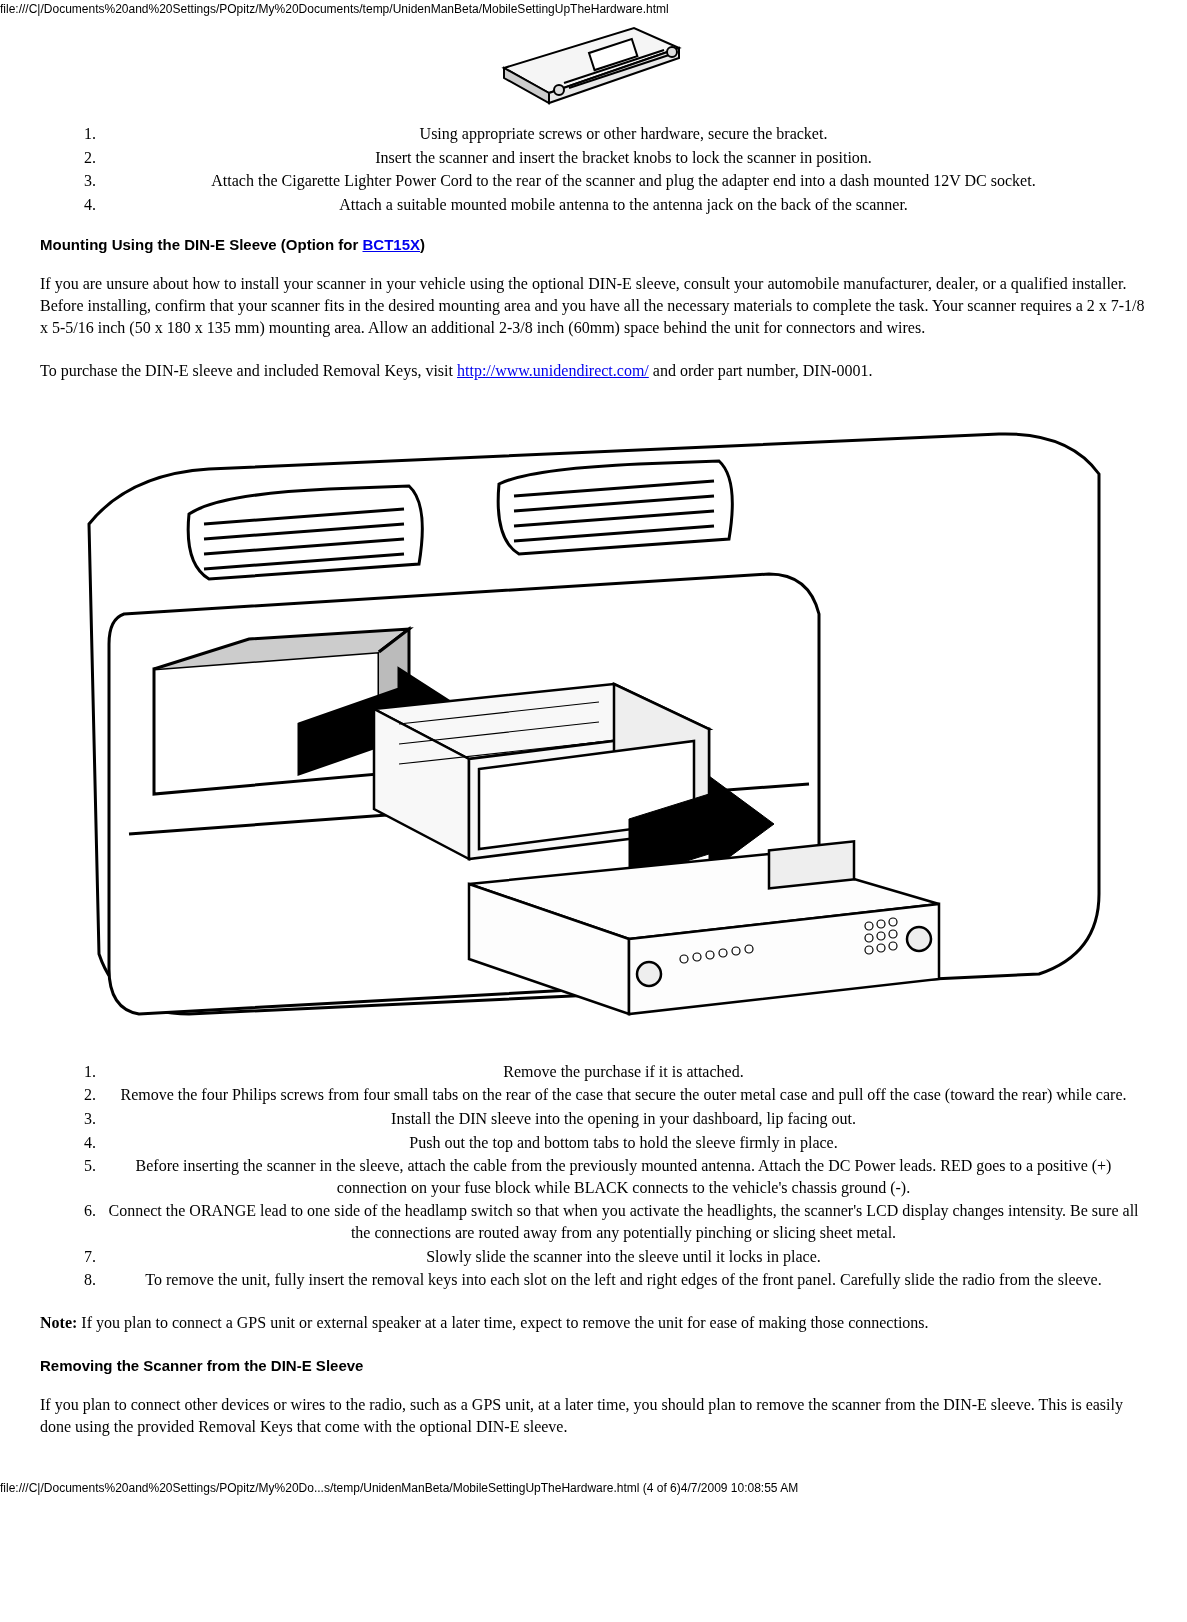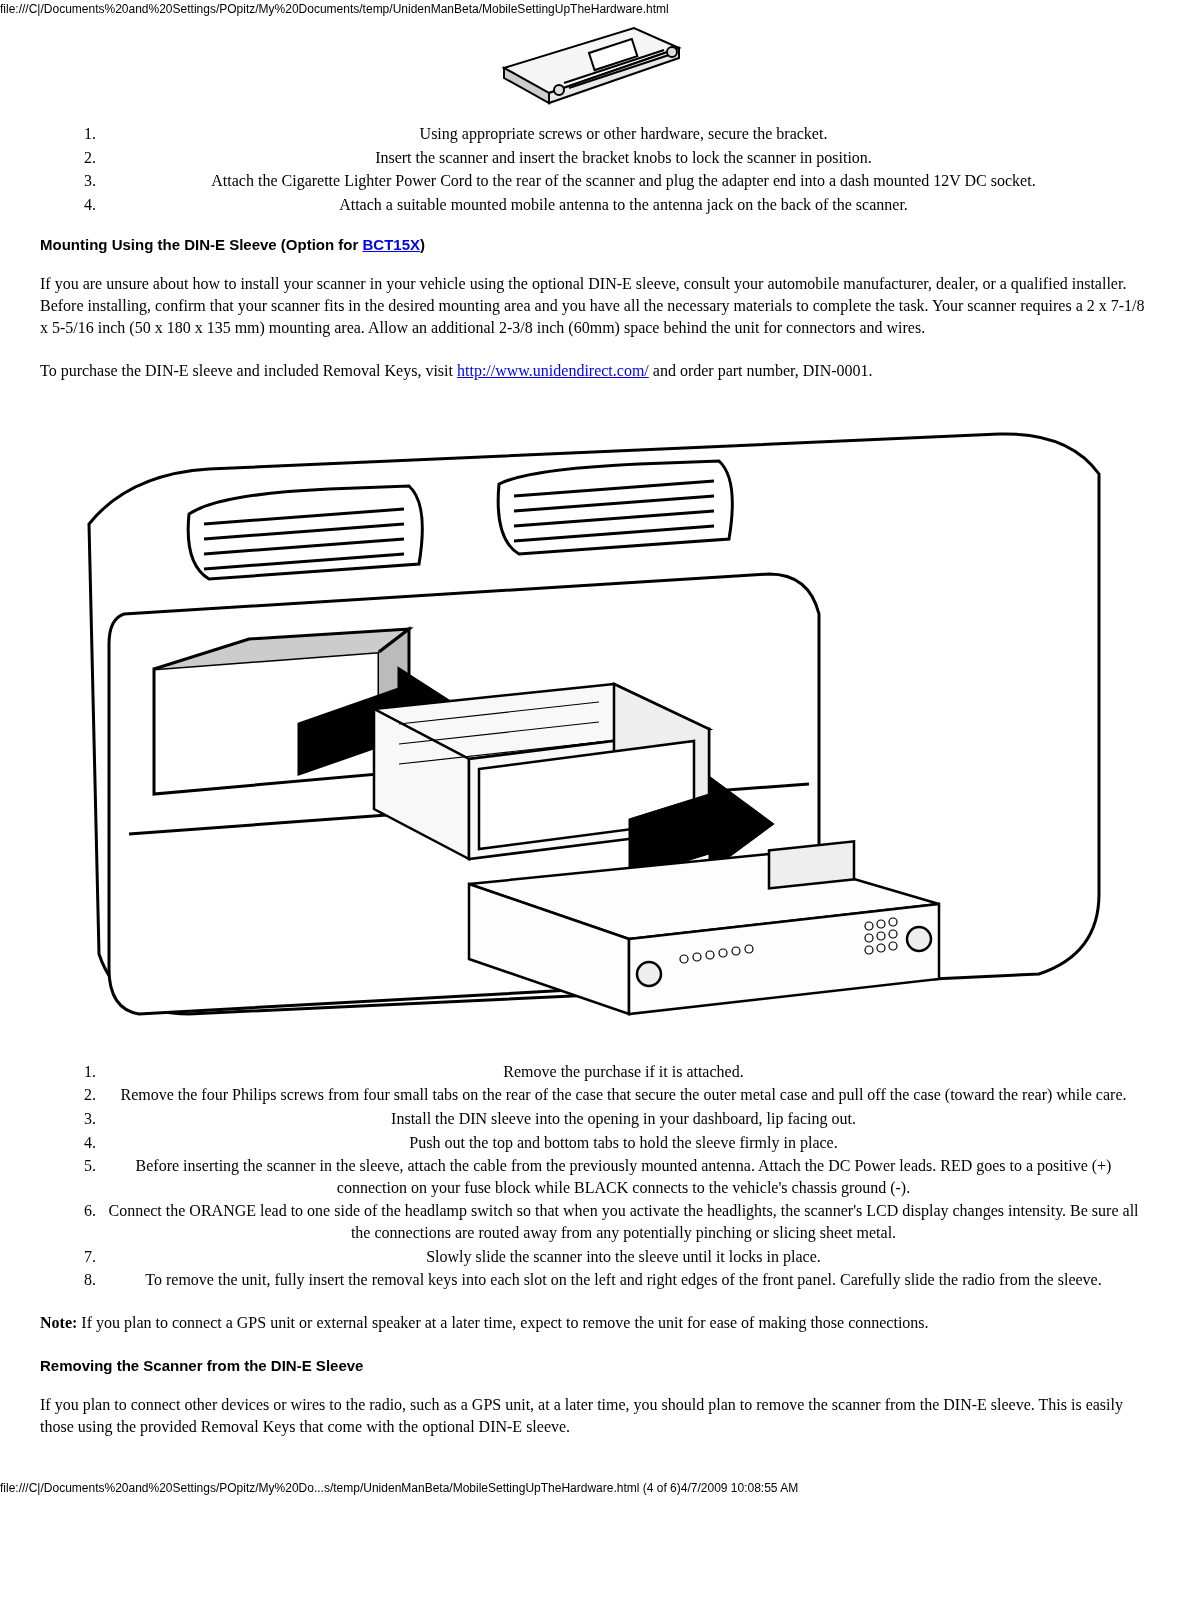--- a/index.html
+++ b/index.html
@@ -173,17 +173,17 @@
     <li>Slowly slide the scanner into the sleeve until it locks in place.</li>
     <li>To remove the unit, fully insert the removal keys into each slot on the left and right edges of the front panel. Carefully slide the radio from the sleeve.</li>
   </ol>
 
   <p class="note-line">
     <b>Note:</b><span> If you plan to connect a GPS unit or external speaker at a later time, expect to remove the unit for ease of making those connections.</span>
   </p>
 
   <h3>Removing the Scanner from the DIN-E Sleeve</h3>
 
-  <p>If you plan to connect other devices or wires to the radio, such as a GPS unit, at a later time, you should plan to remove the scanner from the DIN-E sleeve. This is easily those using the provided Removal Keys that come with the optional DIN-E sleeve.</p>
+  <p>If you plan to connect other devices or wires to the radio, such as a GPS unit, at a later time, you should plan to remove the scanner from the DIN-E sleeve. This is easily done using the provided Removal Keys that come with the optional DIN-E sleeve.</p>
 
 </div>
 
 <div class="footer-path">file:///C|/Documents%20and%20Settings/POpitz/My%20Do...s/temp/UnidenManBeta/MobileSettingUpTheHardware.html (4 of 6)4/7/2009 10:08:55 AM</div>
 
 </body></html>

